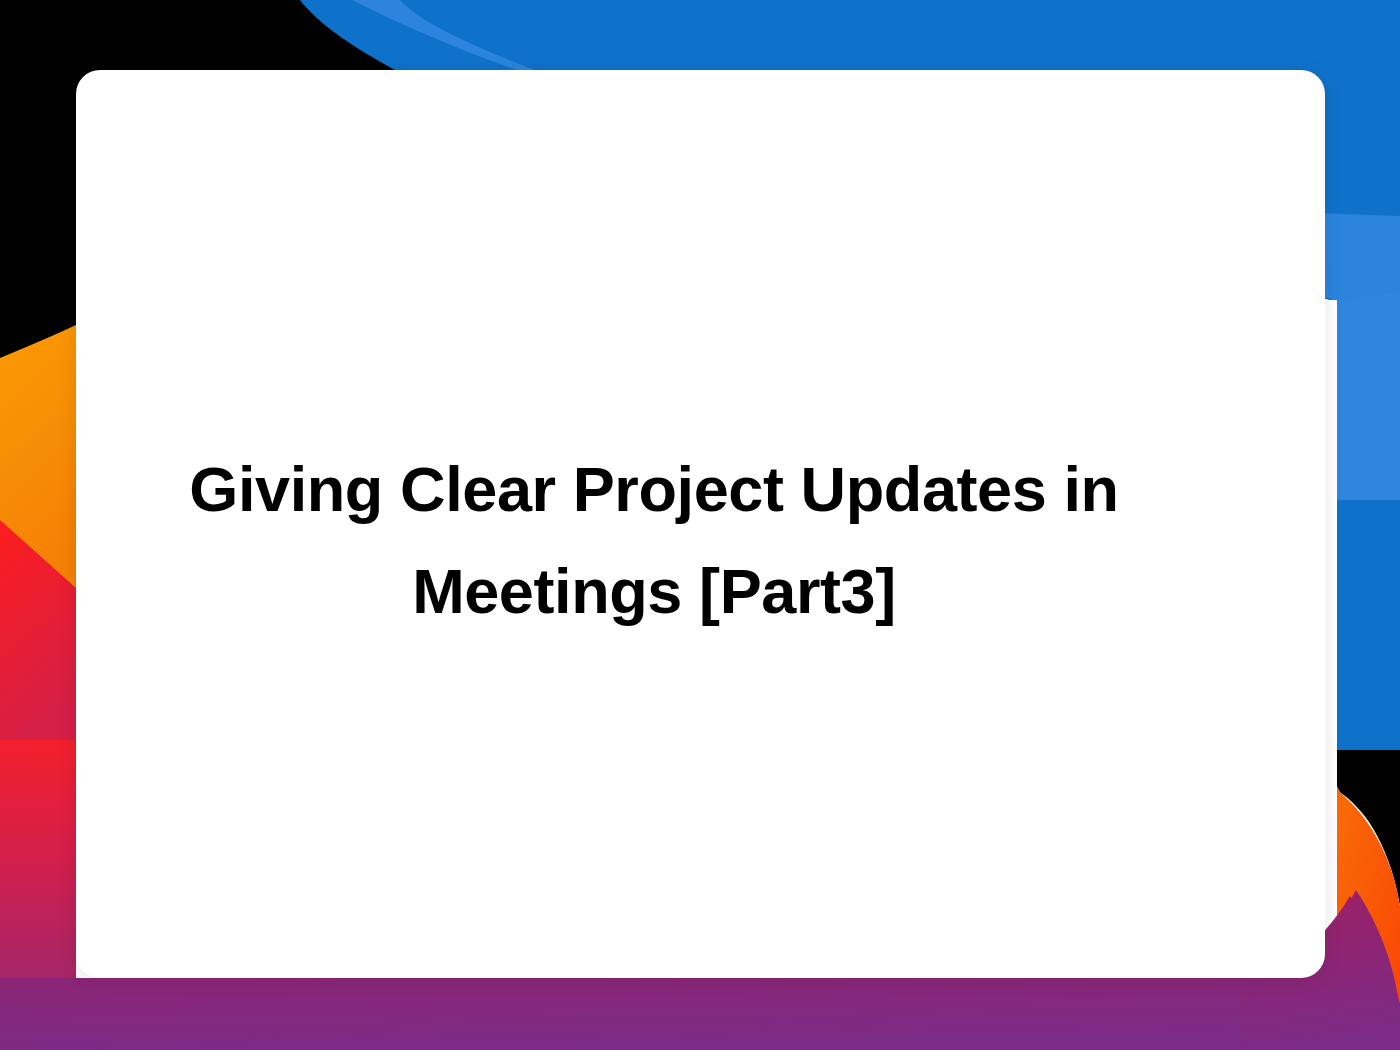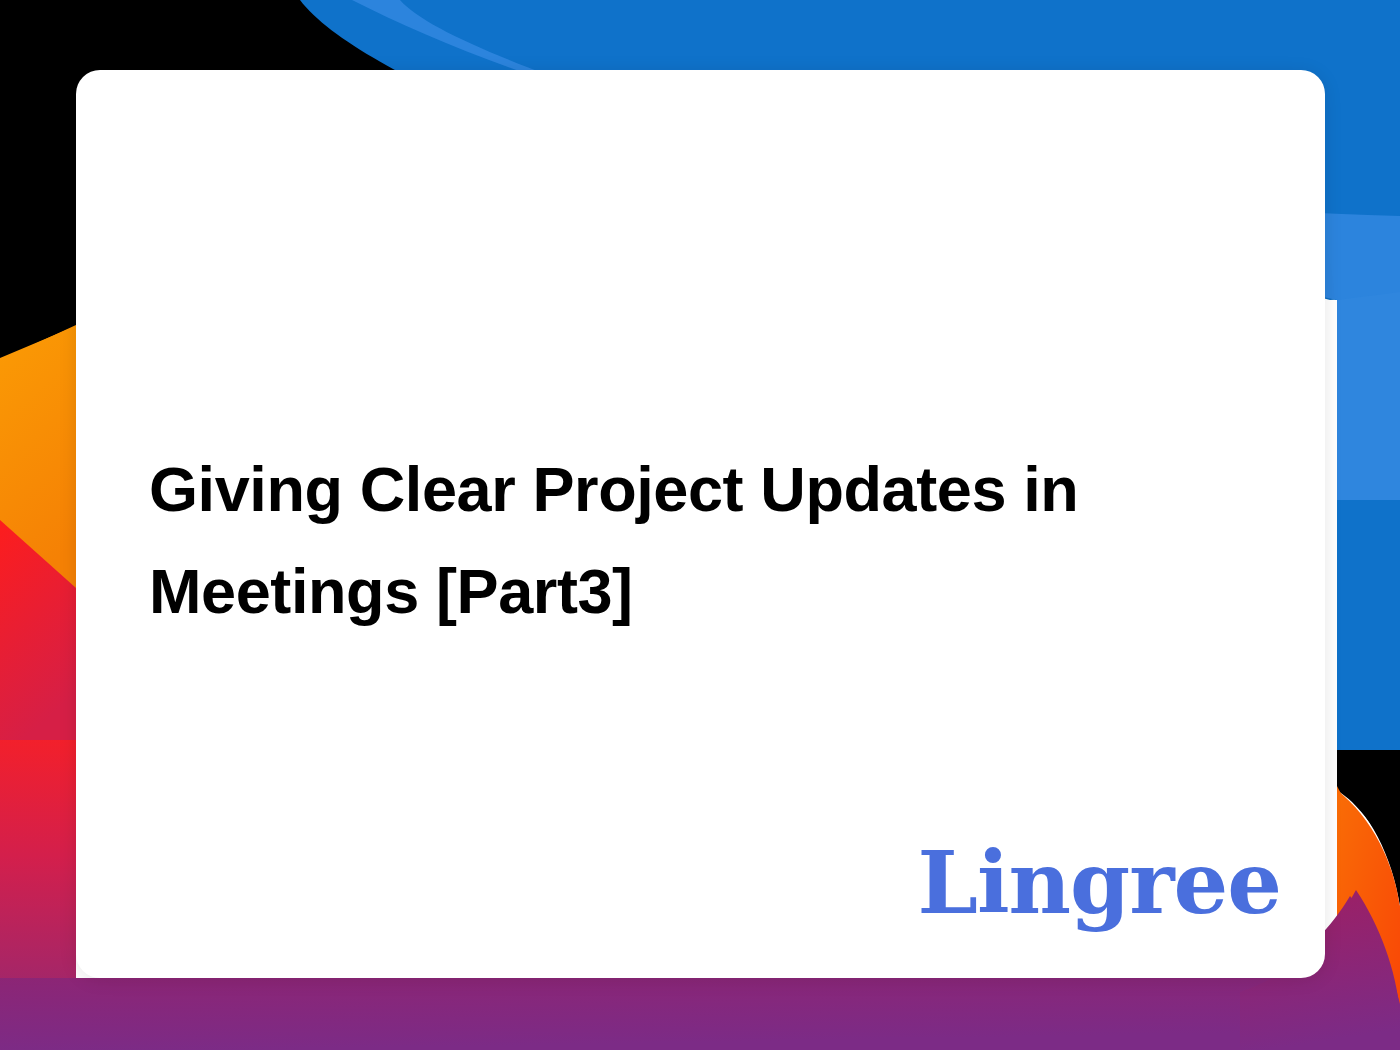--- a/index.html
+++ b/index.html
@@ -49,20 +49,21 @@
     top: 368px;
     width: 1010px;
     margin: 0;
     font-family: "Liberation Sans", sans-serif;
     font-size: 63px;
     font-weight: 700;
     line-height: 1.62;
     letter-spacing: -0.4px;
     color: #000000;
     white-space: pre-line;
+    text-align: center;
   }
 
   #brand-logo {
     position: absolute;
     right: 44px;
     bottom: 52px;
     font-family: "DejaVu Serif", serif;
     font-size: 86px;
     font-weight: 700;
     letter-spacing: -1px;
@@ -185,16 +186,15 @@
              C 1290 976 1330 938 1356 890
              C 1380 926 1396 970 1400 1012
              L 1400 1050 L 1240 1050 Z"></path>
   </svg>
 
   <div id="content-card">
 
     <h1 id="slide-title">Giving Clear Project Updates in
 Meetings [Part3]</h1>
 
-    <div id="brand-logo">Lingree</div>
   </div>
 
 </div>
 
 </body></html>

